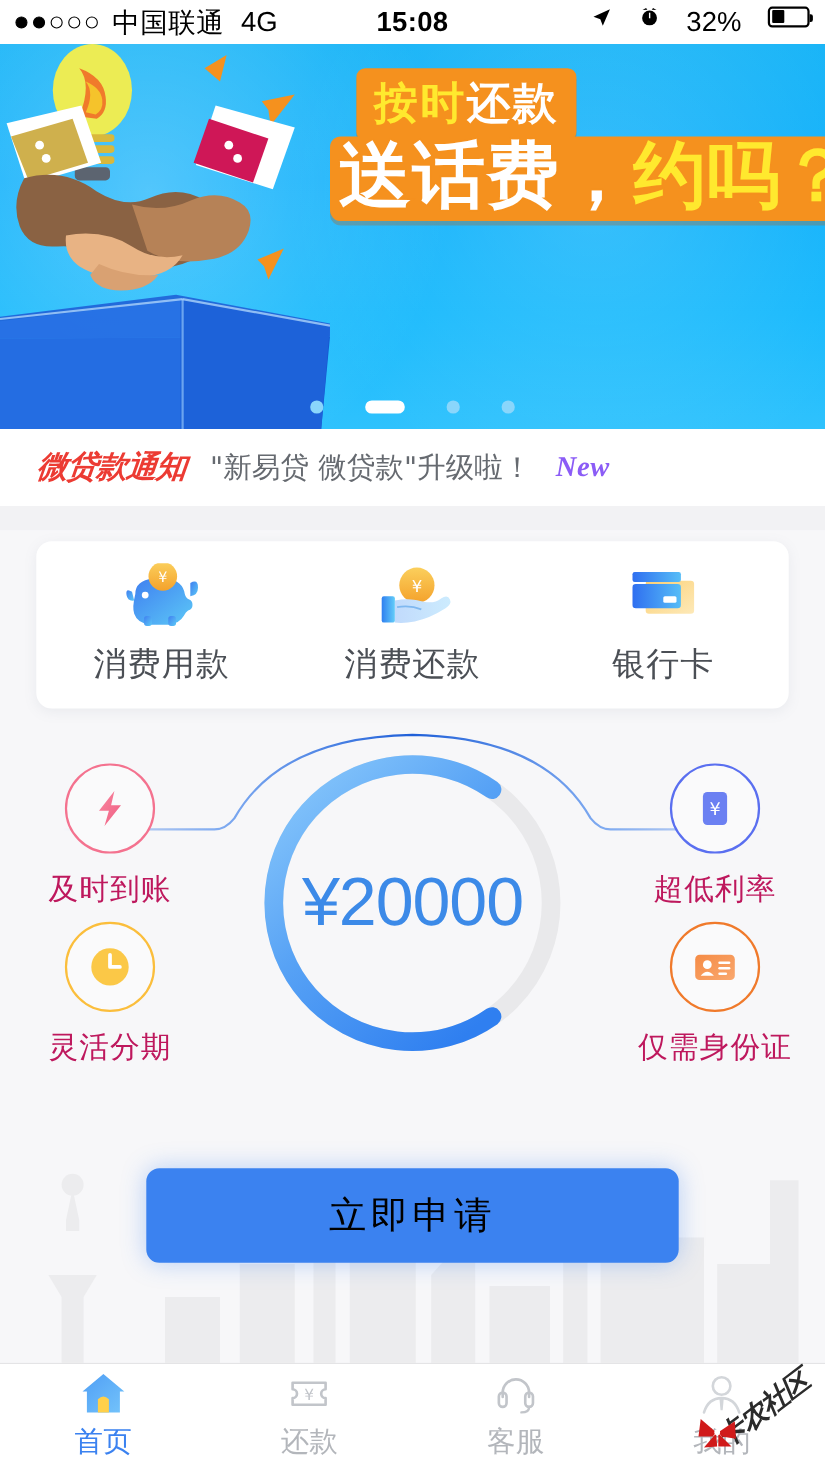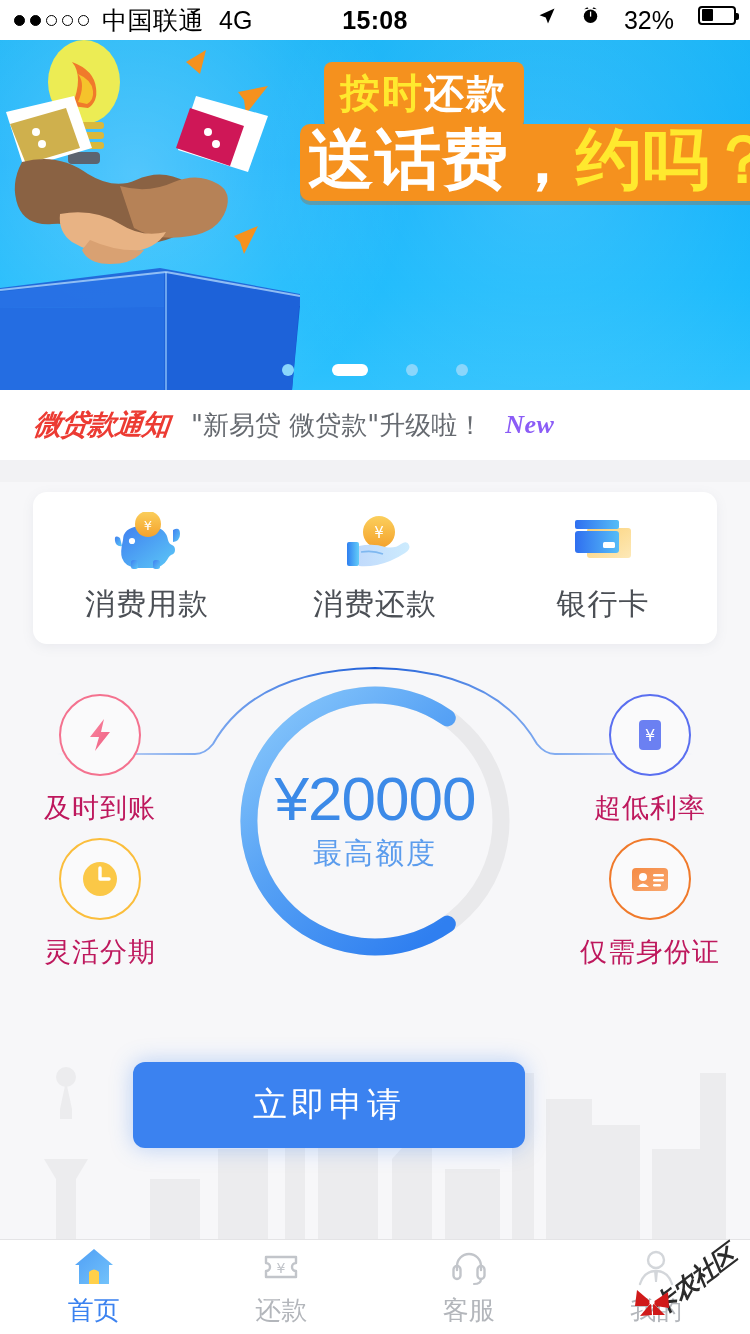--- a/index.html
+++ b/index.html
@@ -311,25 +311,25 @@
   .f-tl { left: 25px;  top: 40px; }
   .f-bl { left: 25px;  top: 184px; }
   .f-tr { right: 25px; top: 40px; }
   .f-br { right: 25px; top: 184px; }
 
   
   .cta {
     position: absolute;
     left: 133px;
     top: 580px;
-    width: 392px;
+    width: 484px;
     height: 86px;
     background: #3b82f0;
     border-radius: 12px;
-    color: #ffffff;
+    color: #000000;
     font-size: 34px;
     letter-spacing: 4px;
     display: flex;
     align-items: center;
     justify-content: center;
     font-family: "DejaVu Sans", sans-serif;
     box-shadow: 0 0 22px rgba(59,130,240,0.35);
     border: none;
     cursor: pointer;
   }
@@ -605,21 +605,20 @@
             <stop offset="100%" stop-color="#2f7ff0"></stop>
           </linearGradient>
         </defs>
         <circle cx="145" cy="145" r="126" fill="none" stroke="#e9e9eb" stroke-width="17"></circle>
         <path d="M 217.3 248.1
                  A 126 126 0 1 1 217.3 41.9" fill="none" stroke="url(#ringG)" stroke-width="17" stroke-linecap="round"></path>
       </svg>
 
       <div class="ring-center">
         <div class="ring-amount">¥20000</div>
-        <div class="ring-label">最高额度</div>
       </div>
 
       <div class="feat f-tl">
         <div class="feat-circle" style="border-color:#f4728f">
           <svg width="40" height="40" viewBox="0 0 40 40">
             <defs>
                 <linearGradient id="boltG" x1="0" y1="0" x2="1" y2="1">
               <stop offset="0%" stop-color="#f9869f"></stop>
                   <stop offset="100%" stop-color="#ef5f83"></stop>
             </linearGradient>

